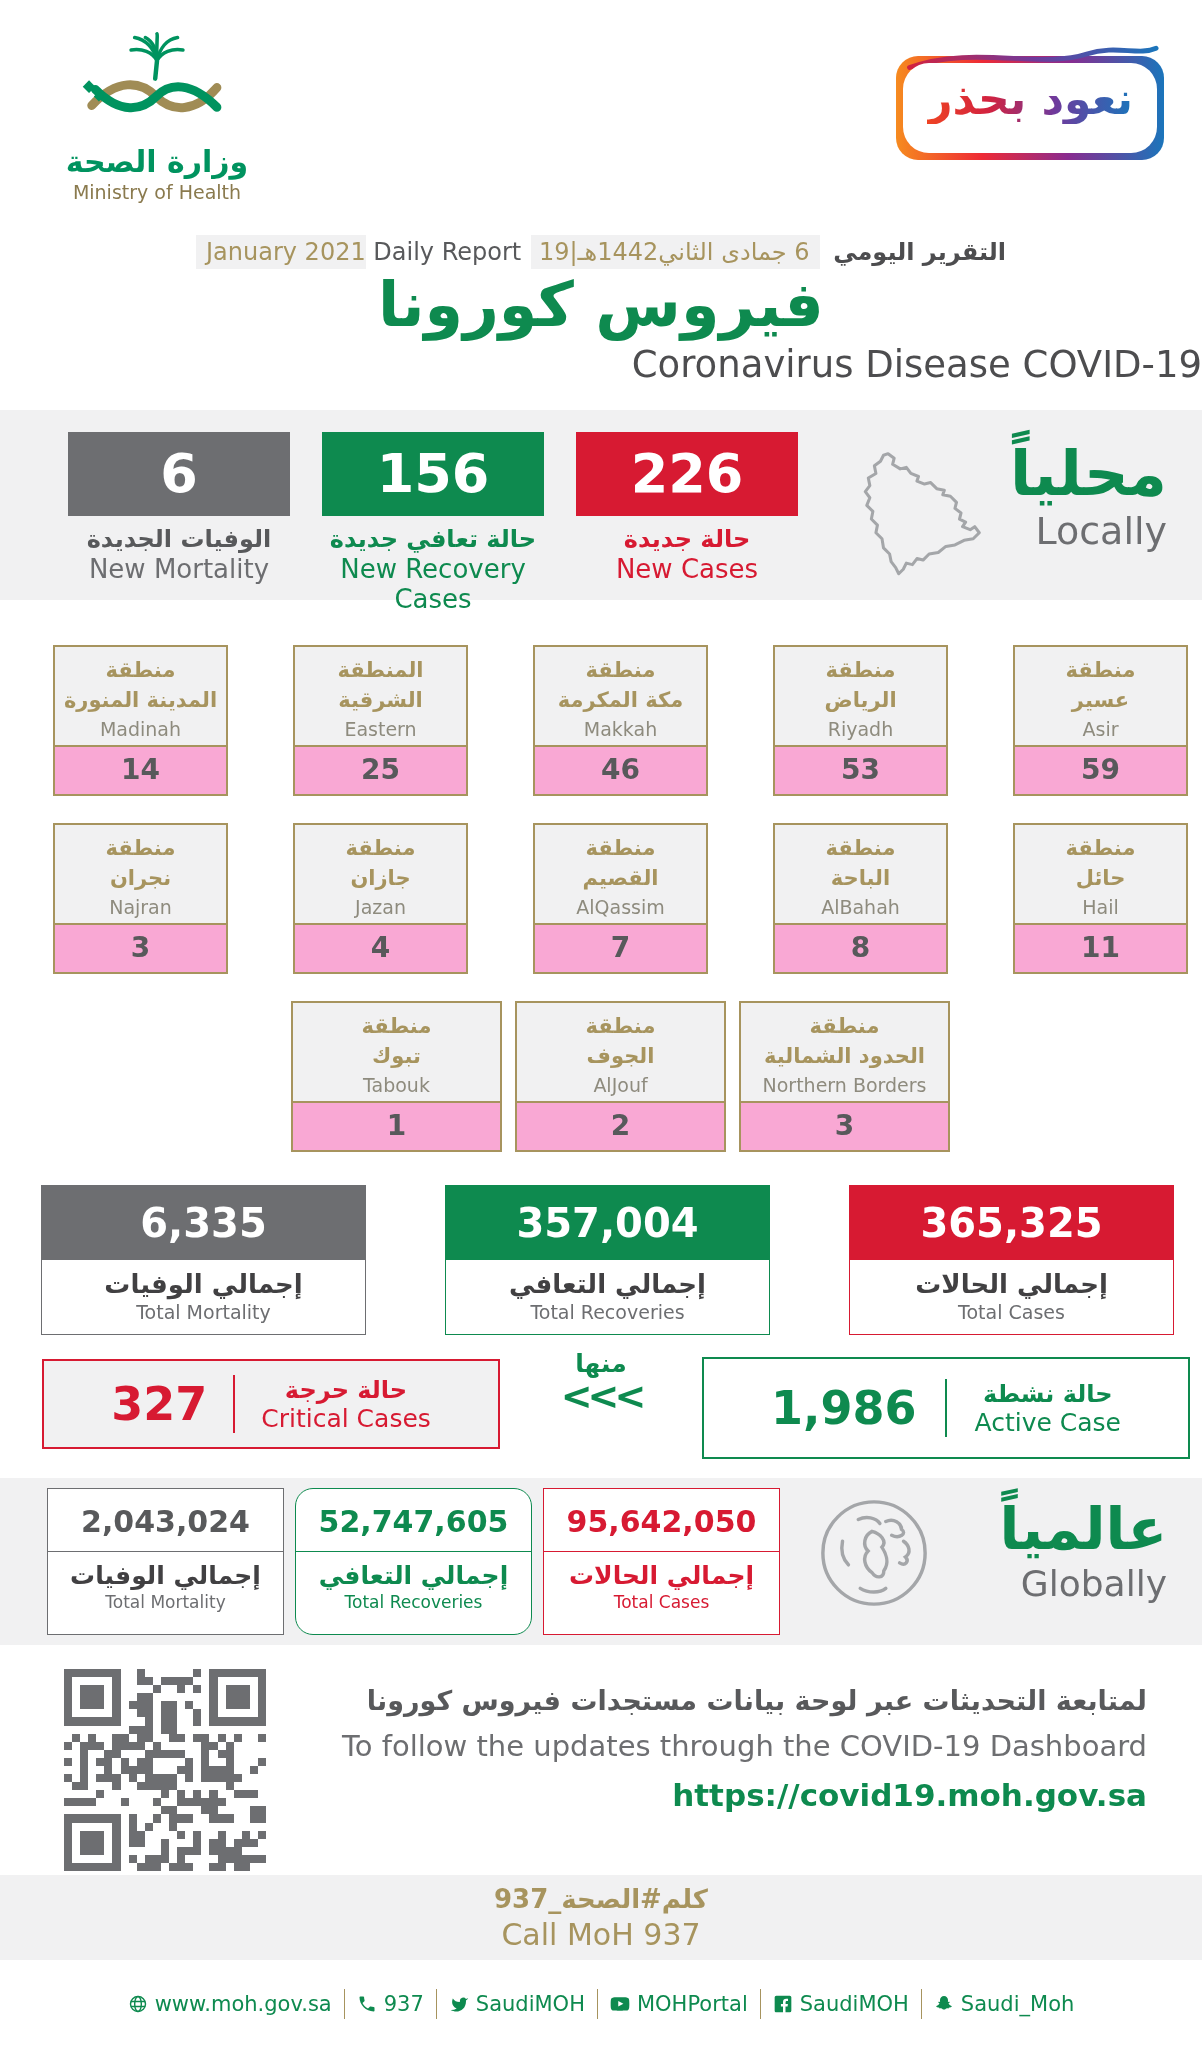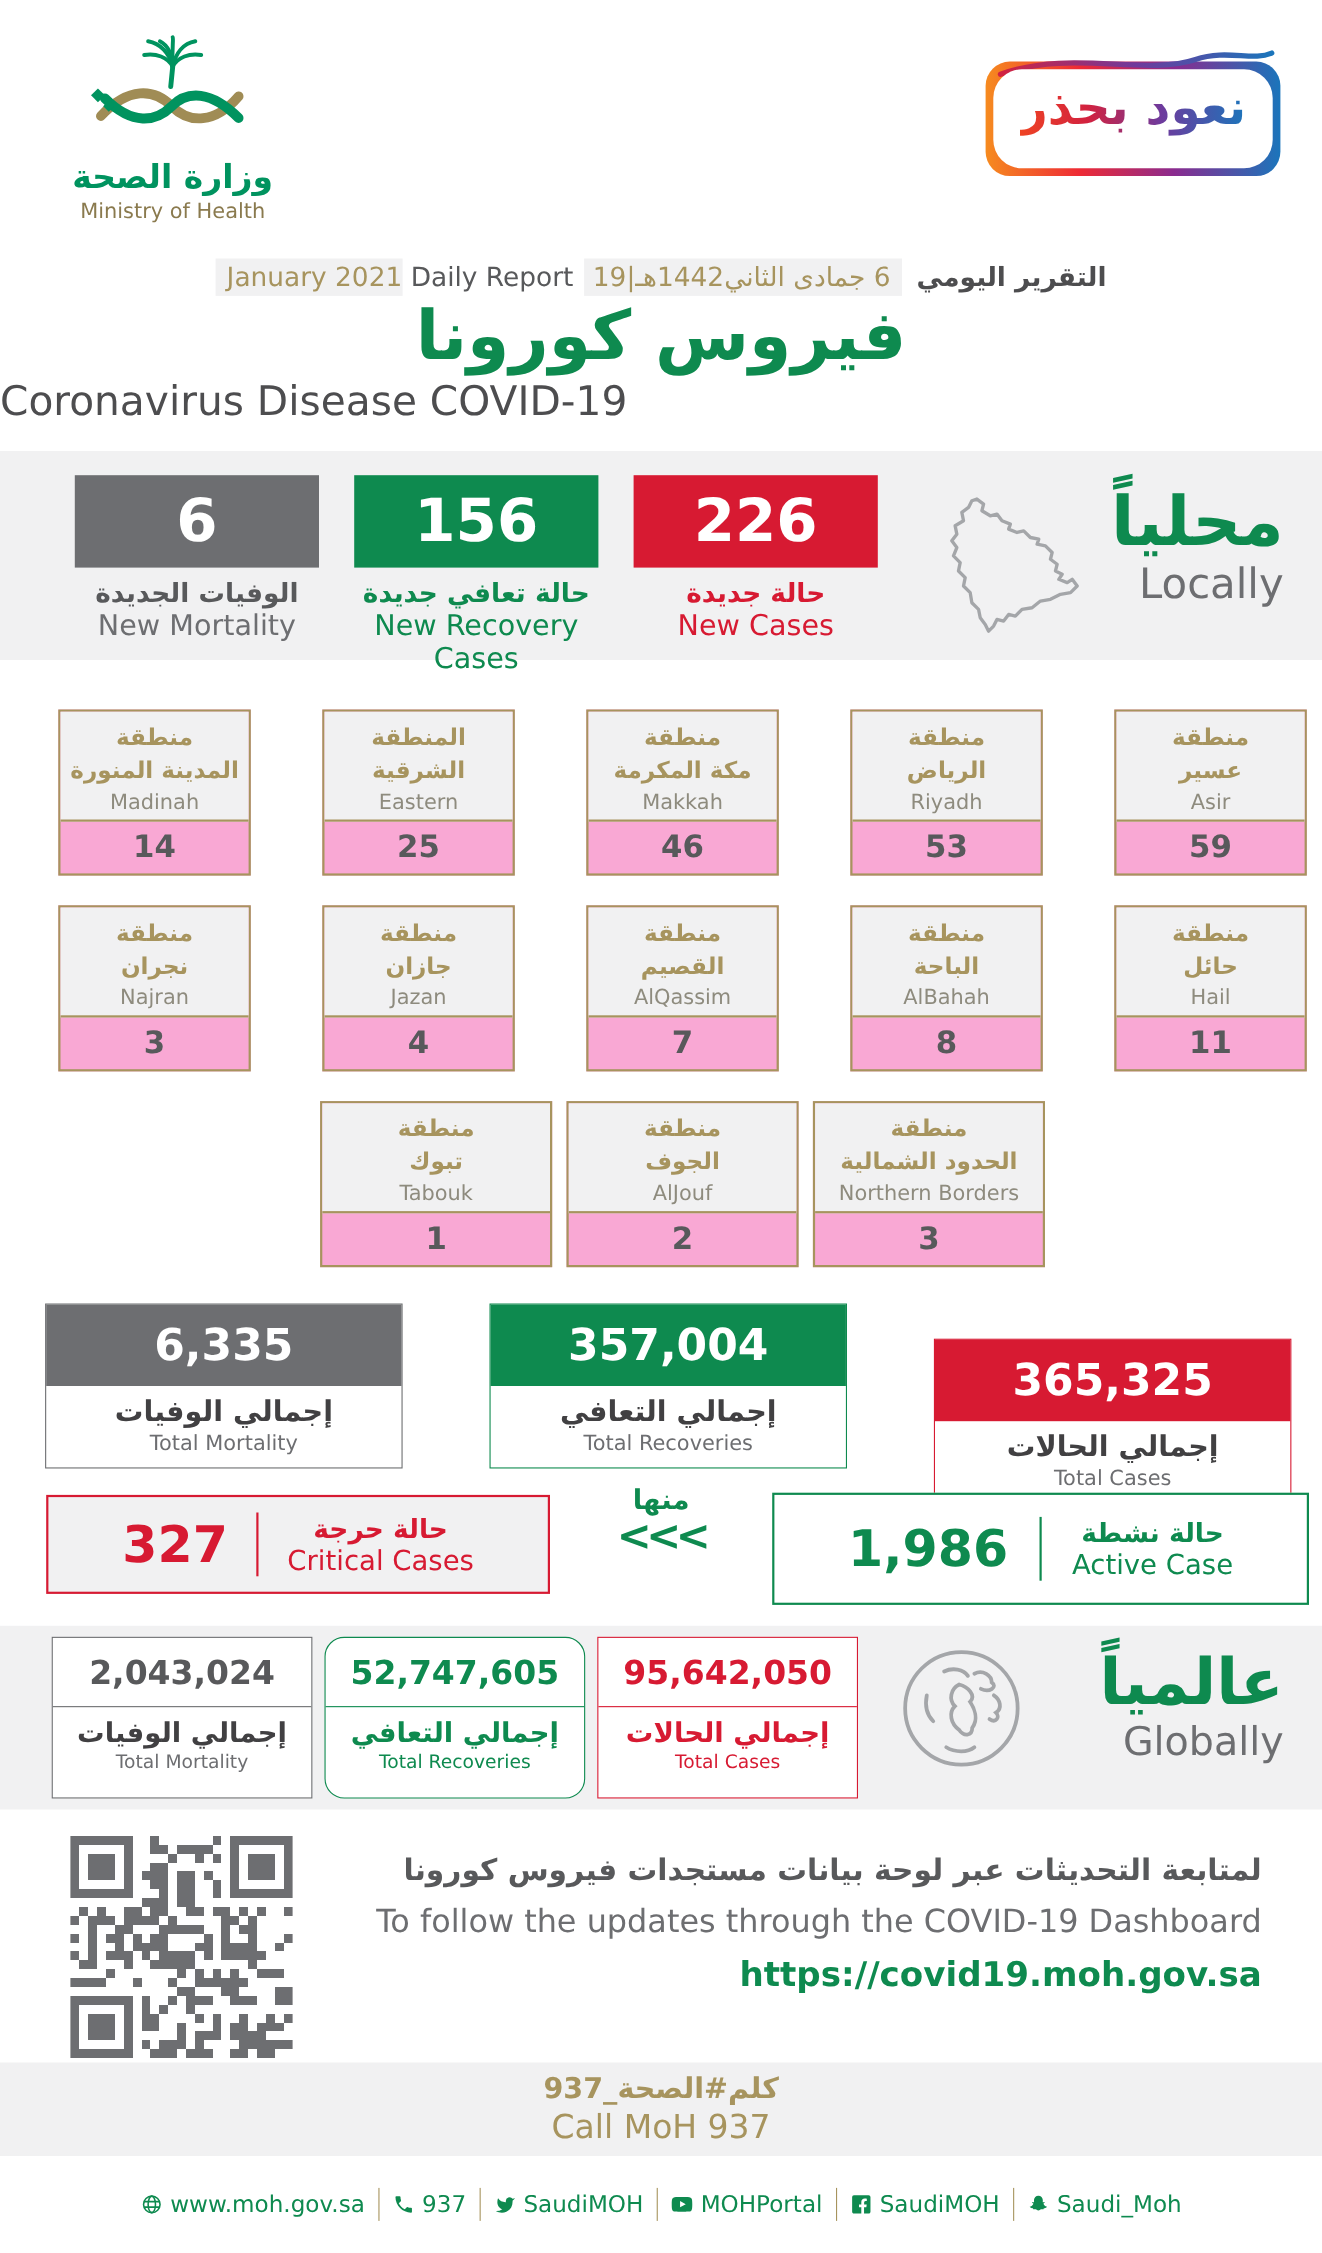--- a/index.html
+++ b/index.html
@@ -24,21 +24,21 @@
   .badge-text { font-size:44px; font-weight:bold; direction:rtl; white-space:nowrap;
                 background:linear-gradient(90deg,#ef4323 0%,#d2223f 30%,#6f3a9c 62%,#1b75bb 100%);
                 -webkit-background-clip:text; background-clip:text; color:transparent; }
   .badge-swoosh { position:absolute; left:0; top:-18px; width:100%; height:34px; }
 
   .report-line { padding-top:238px; text-align:center; direction:rtl; font-size:24px; }
   .report-ar { font-weight:bold; color:#4d4d4f; margin-left:6px; }
   .date-chip { background:var(--light-gray); color:var(--gold); padding:3px 10px; }
   .report-en { color:#58595b; margin-right:10px; }
   .title-ar { text-align:center; font-size:62px; font-weight:bold; color:var(--green); direction:rtl; margin-top:2px; }
-  .title-en { text-align:left; font-size:37px; color:#4d4d4f; margin-top:2px; }
+  .title-en { text-align:right; font-size:37px; color:#4d4d4f; margin-top:2px; }
 
   
   .locally { height:190px; background:var(--light-gray); display:flex; align-items:flex-start;
              padding:22px 35px 0 68px; }
   .lstat { width:222px; text-align:center; margin-right:32px; }
   .lstat-value { height:84px; line-height:84px; font-size:54px; font-weight:bold; color:#fff; }
   .l-gray .lstat-value { background:var(--box-gray); }
   .l-green .lstat-value { background:var(--green); }
   .l-red .lstat-value { background:var(--red); }
   .lstat-ar { font-size:24px; font-weight:bold; margin-top:9px; direction:rtl; }
@@ -63,21 +63,21 @@
   .region-value { font-size:28px; font-weight:bold; color:var(--dark-gray); padding:6px 0 8px; }
 
   
   .totals-row { display:flex; justify-content:space-between; width:1133px; margin:0 0 0 41px; height:150px; }
   .total-box { width:325px; border:1px solid; text-align:center; background:#fff; height:150px; }
   .total-head { height:74px; line-height:74px; color:#fff; font-size:40px; font-weight:bold; }
   .total-ar { font-size:26px; font-weight:bold; color:#414042; margin-top:9px; direction:rtl; }
   .total-en { font-size:19px; color:var(--box-gray); margin-top:2px; }
   .t-gray { border-color:var(--box-gray); } .t-gray .total-head { background:var(--box-gray); }
   .t-green { border-color:var(--green); } .t-green .total-head { background:var(--green); }
-  .t-red { border-color:var(--red);margin-top:32px; } .t-red .total-head { background:var(--red); }
+  .t-red { border-color:var(--red); } .t-red .total-head { background:var(--red); }
 
   
   .mid-row { display:flex; justify-content:space-between; align-items:flex-start; width:1148px; margin:22px 0 0 42px; height:121px; }
   .critical-box { width:458px; height:90px; border:2px solid var(--red); background:var(--light-gray);
                   display:flex; align-items:center; justify-content:center; gap:26px; color:var(--red); margin-top:2px; }
   .big-num { font-size:46px; font-weight:bold; }
   .vdiv { width:2px; height:58px; }
   .critical-box .vdiv { background:var(--red); }
   .pair-labels { text-align:center; }
   .pair-ar { font-size:24px; font-weight:bold; direction:rtl; }

